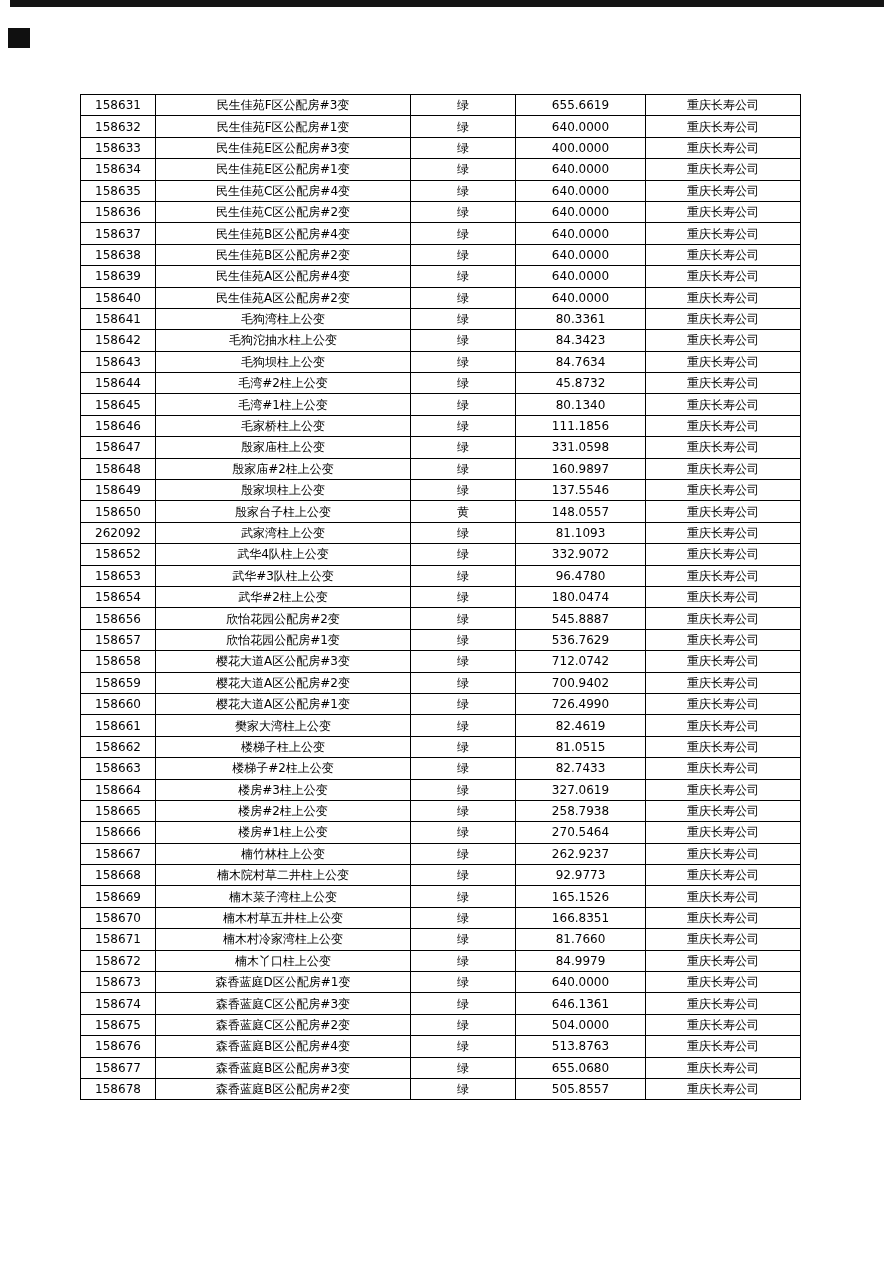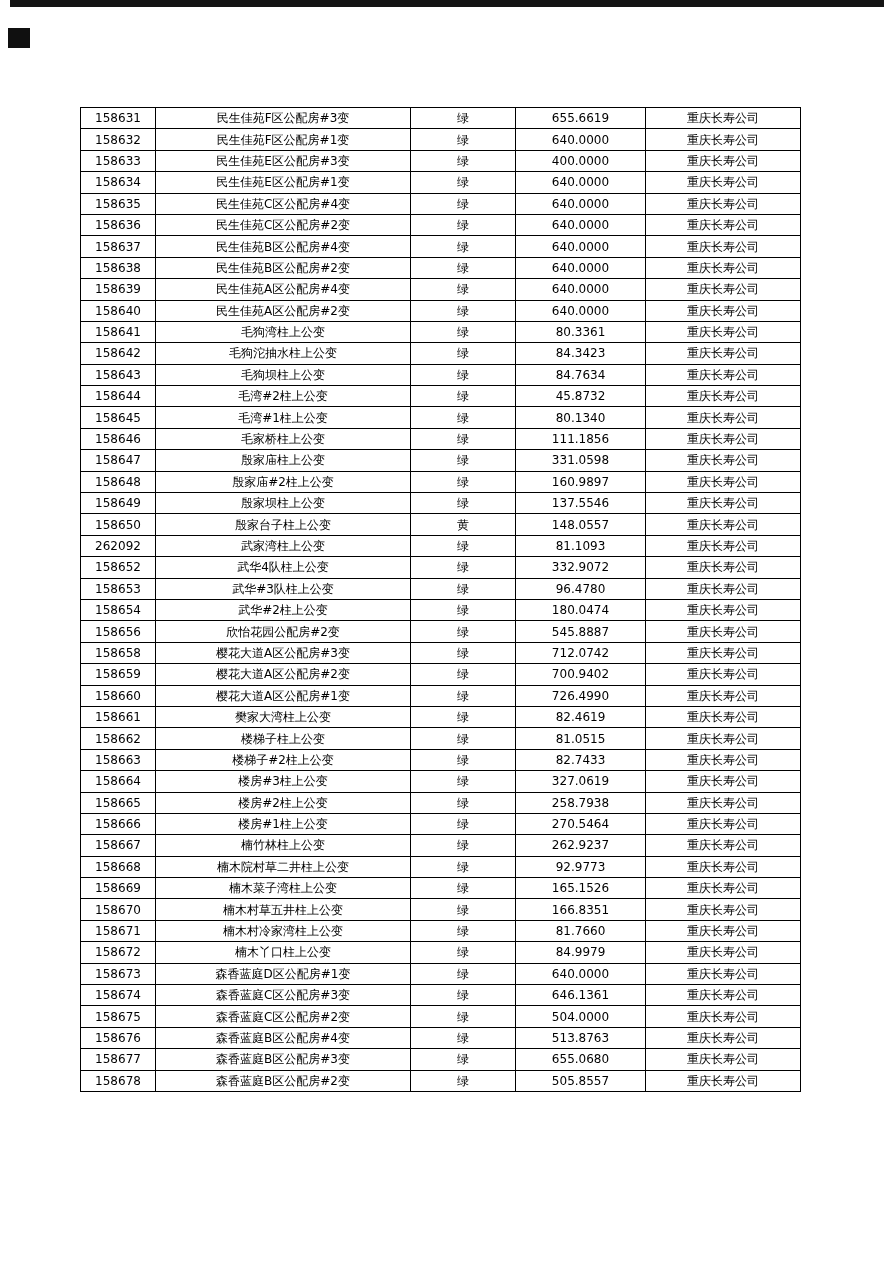--- a/index.html
+++ b/index.html
@@ -31,21 +31,21 @@
     position: absolute;
     left: 8px;
     top: 28px;
     width: 22px;
     height: 20px;
     background: #101010;
   }
   table.data-table {
     position: absolute;
     left: 80px;
-    top: 107px;
+    top: 94px;
     width: 720px;
     border-collapse: collapse;
     table-layout: fixed;
     font-size: 12px;
     color: #000000;
   }
   table.data-table td {
     border: 1px solid #000000;
     height: 20.4px;
     padding: 0 2px;
@@ -246,20 +246,27 @@
       <td>重庆长寿公司</td>
     </tr>
         <tr>
       <td>158656</td>
       <td>欣怡花园公配房#2变</td>
       <td>绿</td>
       <td>545.8887</td>
       <td>重庆长寿公司</td>
     </tr>
         <tr>
+      <td>158657</td>
+      <td>欣怡花园公配房#1变</td>
+      <td>绿</td>
+      <td>536.7629</td>
+      <td>重庆长寿公司</td>
+    </tr>
+        <tr>
       <td>158658</td>
       <td>樱花大道A区公配房#3变</td>
       <td>绿</td>
       <td>712.0742</td>
       <td>重庆长寿公司</td>
     </tr>
         <tr>
       <td>158659</td>
       <td>樱花大道A区公配房#2变</td>
       <td>绿</td>

